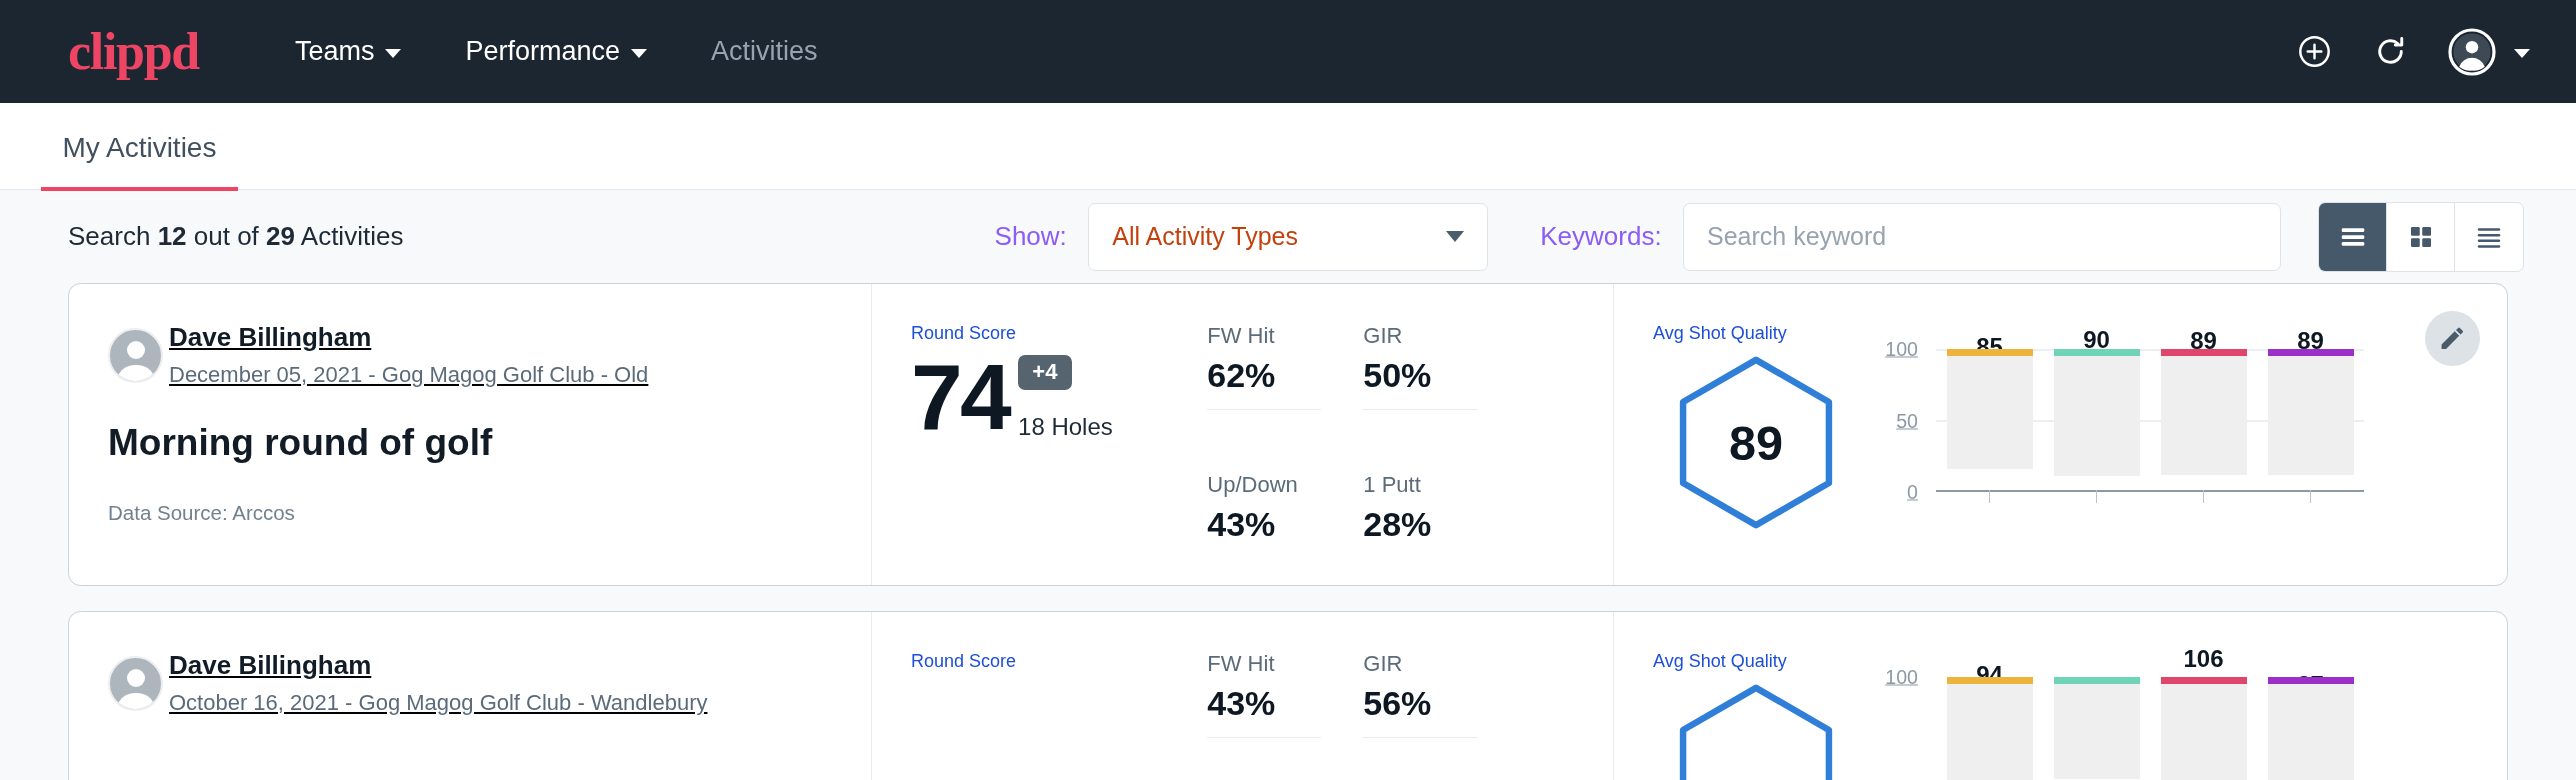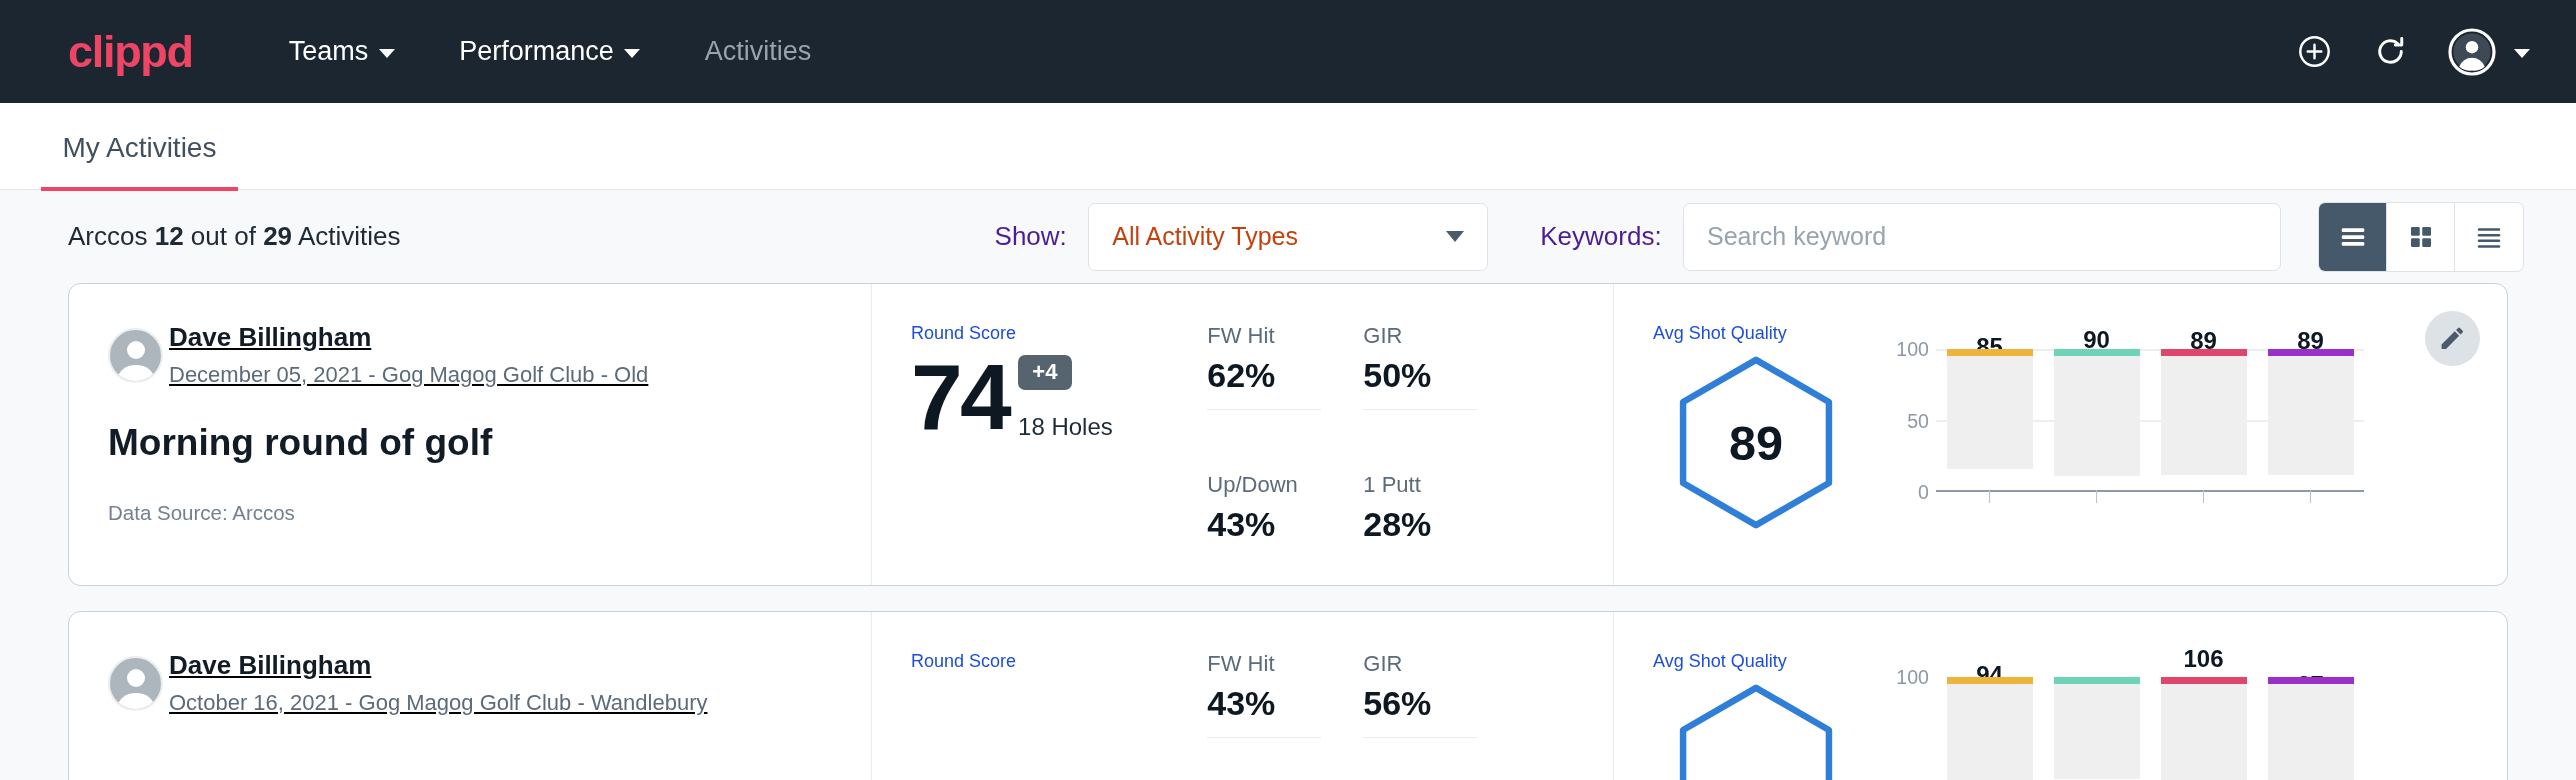--- a/index.html
+++ b/index.html
@@ -13,26 +13,26 @@
 
   
   .topnav {
     height: 103px;
     background: #1b2631;
     display: flex;
     align-items: center;
     padding: 0 46px 0 68px;
   }
   .brand {
-    font-size: 45px;
+    font-size: 52px;
     font-weight: 700;
     color: #ef4565;
     letter-spacing: -1.3px;
     margin-right: 89px;
-    font-family: Liberation Sans, sans-serif;
+    font-family: Liberation Serif, serif;
   }
   .navlinks { display: flex; align-items: center; gap: 50px; }
   .navlink {
     display: flex; align-items: center; gap: 10.7px;
     font-size: 27px; color: #ffffff; cursor: pointer;
     padding: 9px 7.1px;
   }
   .navlink.muted { color: #97a3ae; }
   .chev {
     width: 0; height: 0;
@@ -68,21 +68,21 @@
   .toolbar {
     height: 93px;
     display: flex;
     align-items: center;
     padding: 0 52px 0 68px;
     background: #f7f9fa;
   }
   .viewing { font-size: 26px; color: #1e2a36; }
   .viewing b { font-weight: 700; }
   .tb-spacer { flex: 1; }
-  .tb-label { font-size: 26px; color: #4c1d95; margin-right: 21.4px; }
+  .tb-label { font-size: 26px; color: #8b5cf6; margin-right: 21.4px; }
   .select {
     width: 400px; height: 68px;
     background: #fff;
     border: 1.8px solid #dde3e8;
     border-radius: 7.1px;
     display: flex; align-items: center;
     padding: 0 23px;
     font-size: 25px; color: #c2410c;
     cursor: pointer;
     position: relative;
@@ -209,21 +209,21 @@
   }
   .q-body { display: flex; align-items: flex-start; margin-top: 5.4px; }
   .hexwrap { width: 205px; display: flex; justify-content: center; padding-top: 5.4px; }
 
   
   .chart { margin-left: 23px; display: flex; }
   .y-axis {
     width: 55px; position: relative; height: 143px;
     font-size: 19.6px; color: #8d99a4;
   }
-  .y-tick { position: absolute; right: 7px; transform: translateY(-50%); }
+  .y-tick { position: absolute; right: 18px; transform: translateY(-50%); text-decoration: underline; }
   .plot {
     position: relative;
     width: 428px; height: 143px;
     border-bottom: 2.7px solid #8d99a4;
   }
   .gridline { position: absolute; left: 0; right: 0; height: 1.8px; background: #eceff1; }
   .bars { position: absolute; inset: 0; display: flex; justify-content: space-around; align-items: flex-end; }
   .barcol { width: 86px; display: flex; flex-direction: column; align-items: center; height: 100%; position: relative; }
   .bar-val { position: absolute; font-size: 24px; font-weight: 700; color: #0d1822; }
   .bar { width: 86px; background: #efefef; position: relative; }
@@ -288,21 +288,21 @@
     </span>
   </div>
 </div>
 
 <div class="tabbar">
   <div class="tab">My Activities</div>
 </div>
 
 <div class="toolbar">
   <div class="viewing">
-    <span>Arccos</span>
+    <span>Search</span>
     <b>12</b>
     <span>out of</span>
     <b>29</b>
     <span>Activities</span>
   </div>
 
   <div class="tb-spacer"></div>
 
   <div class="tb-label">Show:</div>
   <div class="select">

